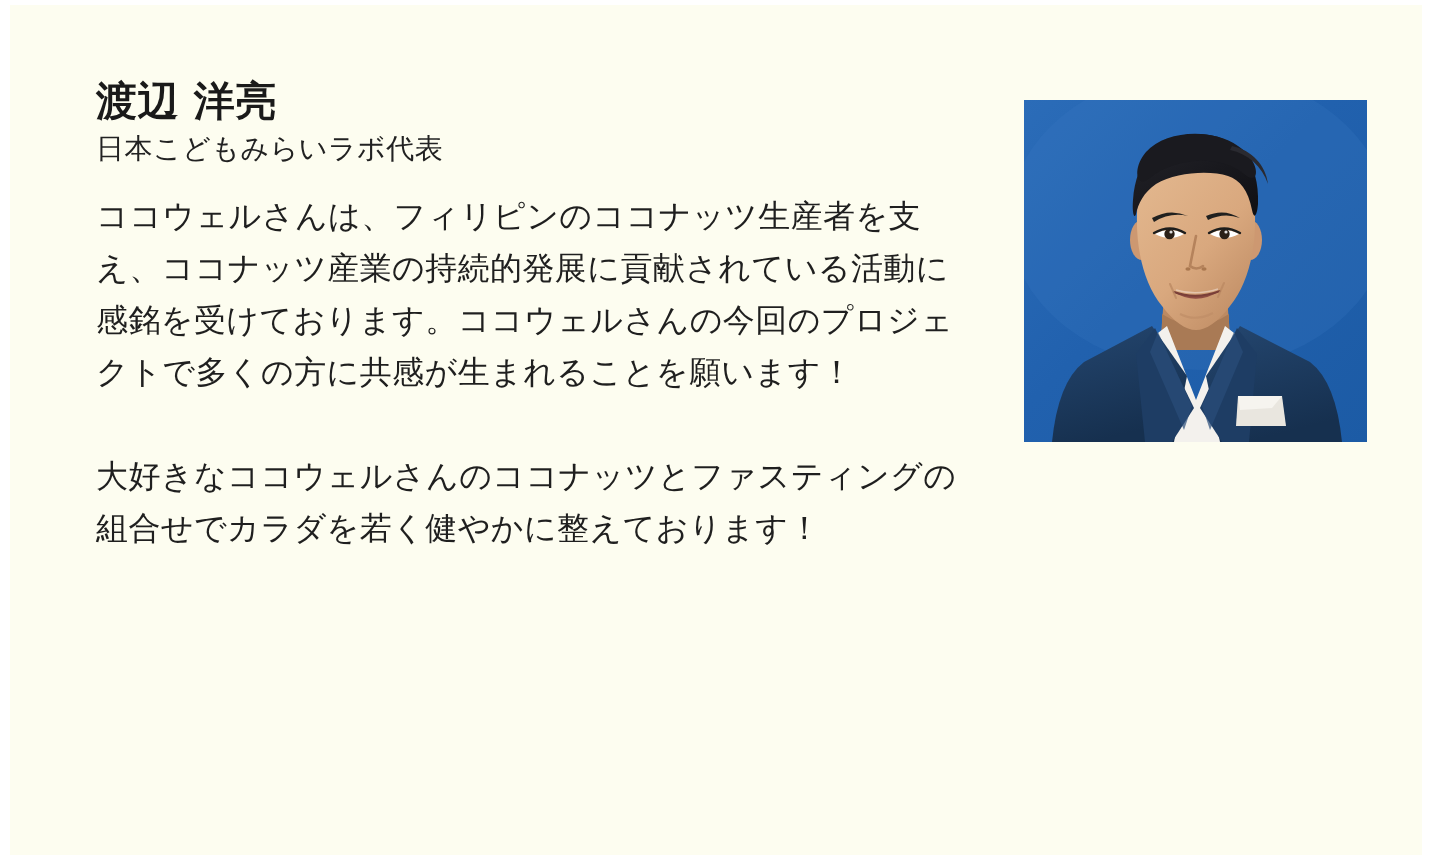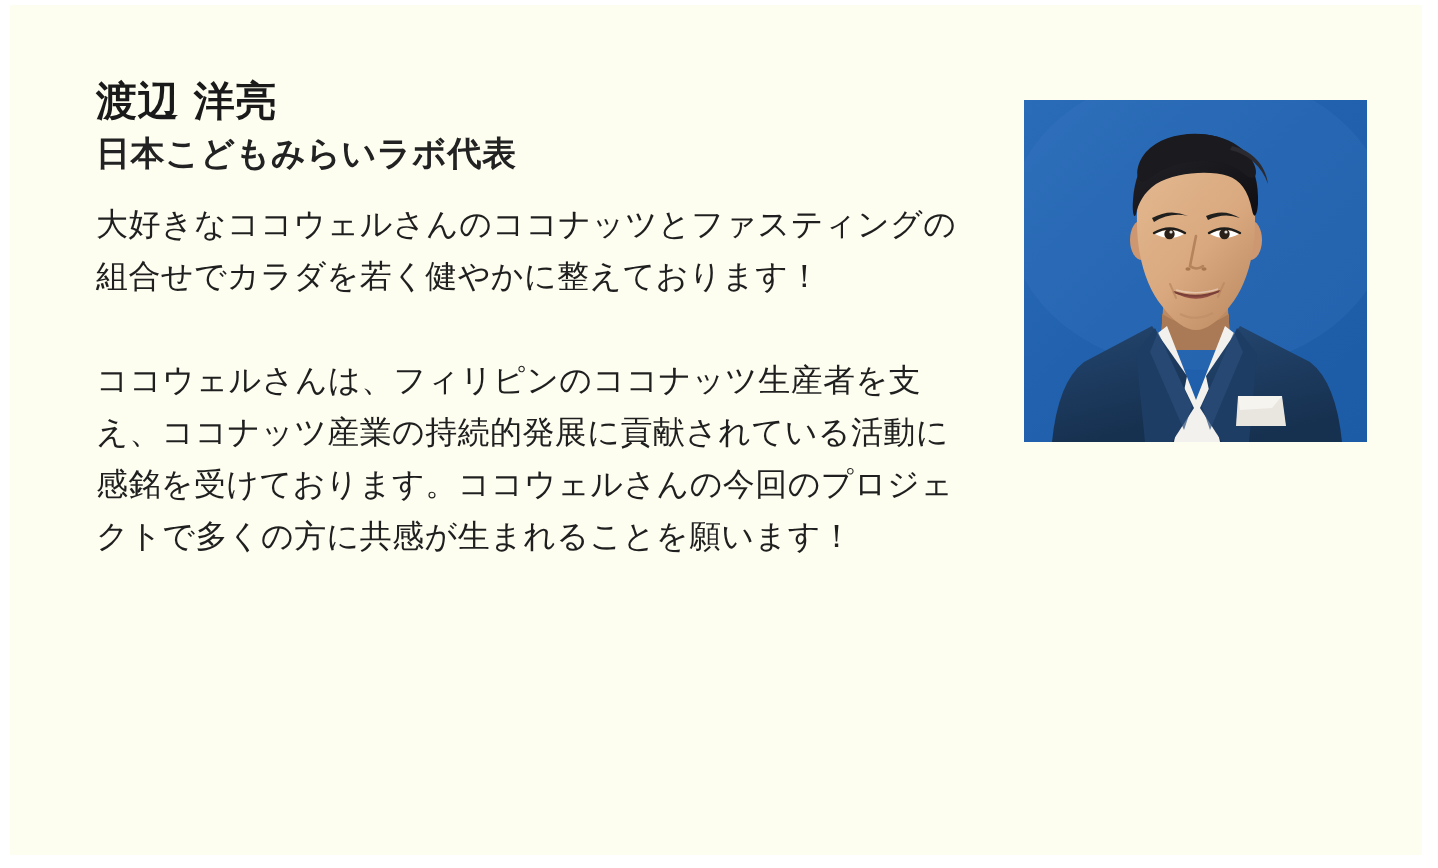--- a/index.html
+++ b/index.html
@@ -45,22 +45,22 @@
     font-size: 41px;
     font-weight: bold;
     color: #1a1a1a;
     line-height: 1.28;
     letter-spacing: 0.5px;
     margin: 0 0 4px 10px;
     white-space: pre;
   }
 
   .role {
-    font-size: 34px;
-    font-weight: bold;
+    font-size: 28px;
+    font-weight: normal;
     color: #222222;
     line-height: 1.3;
     margin: 0 0 22px 10px;
     letter-spacing: 0.5px;
   }
 
   .para {
     font-size: 32px;
     font-weight: normal;
     color: #1f1f1f;
@@ -95,23 +95,23 @@
 <div class="panel">
 
   <div class="content">
 
     <div class="text-col">
 
       <h1 class="name">渡辺 洋亮</h1>
 
       <div class="role">日本こどもみらいラボ代表</div>
 
+      <p class="para">ココウェルさんは、フィリピンのココナッツ生産者を支え、ココナッツ産業の持続的発展に貢献されている活動に感銘を受けております。ココウェルさんの今回のプロジェクトで多くの方に共感が生まれることを願います！</p>
+
       <p class="para">大好きなココウェルさんのココナッツとファスティングの組合せでカラダを若く健やかに整えております！</p>
-
-      <p class="para">ココウェルさんは、フィリピンのココナッツ生産者を支え、ココナッツ産業の持続的発展に貢献されている活動に感銘を受けております。ココウェルさんの今回のプロジェクトで多くの方に共感が生まれることを願います！</p>
 
 
     </div>
 
     <div class="photo-wrap">
       <svg class="photo" viewBox="0 0 343 342" preserveAspectRatio="xMidYMid slice" aria-label="portrait">
         <defs>
           <linearGradient id="bgGrad" x1="0" y1="0" x2="1" y2="1">
             <stop offset="0%" stop-color="#2b6cb8"></stop>
             <stop offset="45%" stop-color="#2161ae"></stop>

